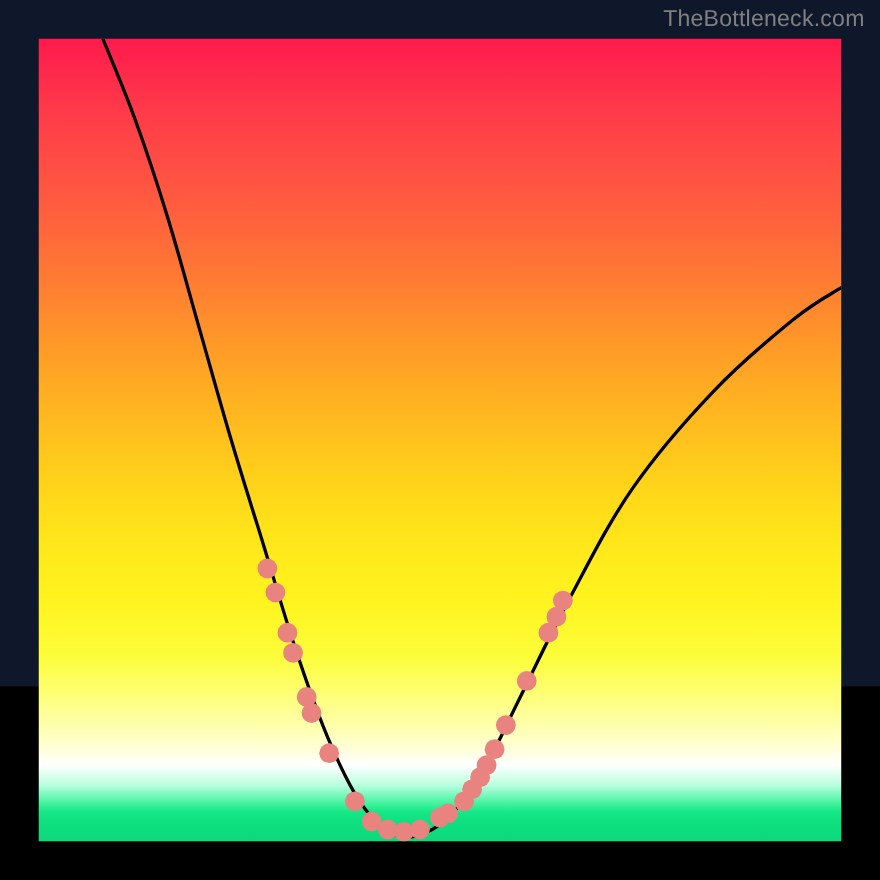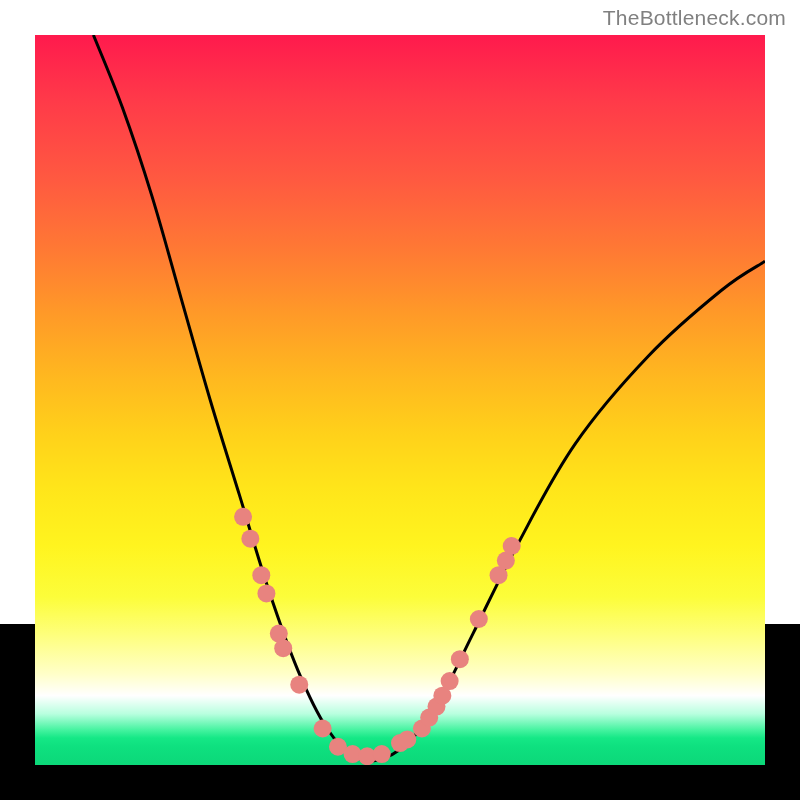--- a/index.html
+++ b/index.html
@@ -10,21 +10,21 @@
     overflow: hidden;
     background: #000;
     font-family: Arial, Helvetica, sans-serif;
   }
   .frame {
     position: absolute;
     top: 0;
     left: 0;
     width: 800px;
     height: 624px;
-    background: #ffffff;
+    background: #0f172a;
   }
   .plot {
     position: absolute;
     top: 35px;
     left: 35px;
     width: 730px;
     height: 730px;
     overflow: hidden;
   }
   .gradient {

